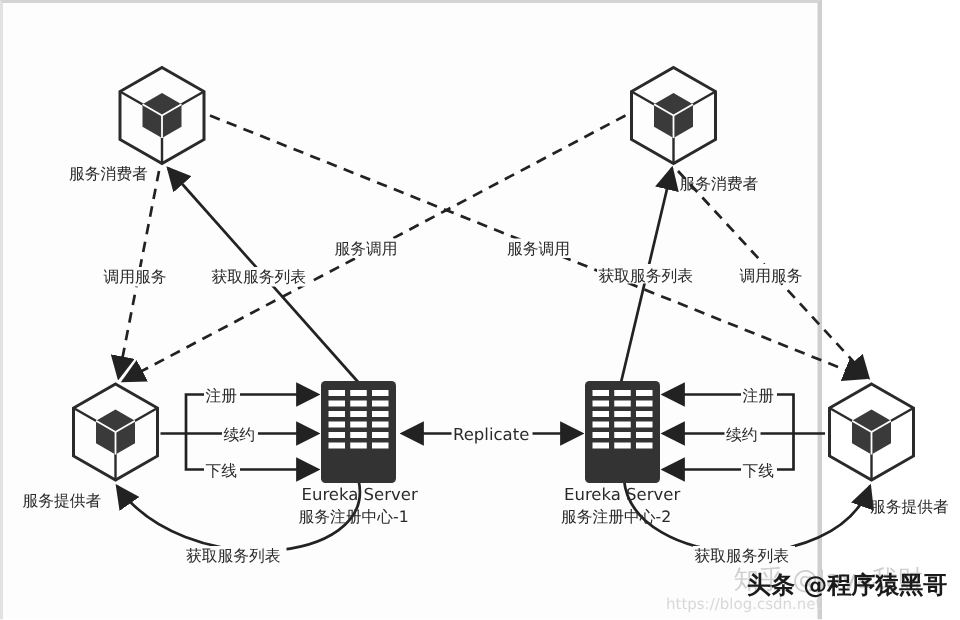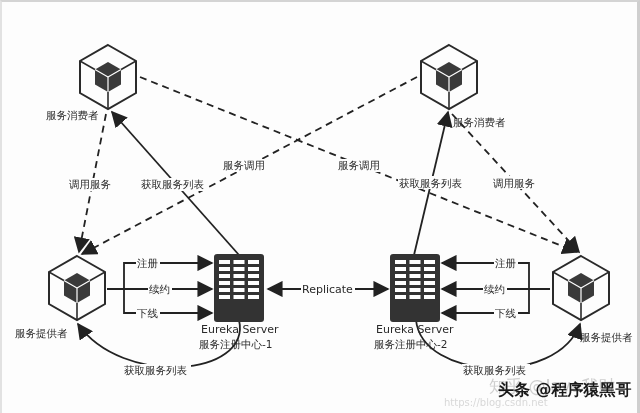--- a/index.html
+++ b/index.html
@@ -1,17 +1,17 @@
 <!DOCTYPE html>
 <html><head>
 <meta charset="utf-8">
 <style>
   html, body { margin: 0; padding: 0; background: #ffffff; }
   body { width: 640px; height: 413px; overflow: hidden; position: relative; font-family: "DejaVu Sans", sans-serif; }
-  #frame { position: absolute; left: 0; top: 0; width: 640px; height: 413px; box-sizing: border-box;
+  #frame { position: absolute; left: 0; top: 0; width: 548px; height: 413px; box-sizing: border-box;
            border-top: 2px solid #d4d4d4; border-left: 2px solid #e2e2e2; border-right: 3px solid #cfcfcf; background: #fdfdfd; }
   svg { position: absolute; left: 0; top: 0; }
   .lbl { font-family: "DejaVu Sans", sans-serif; font-size: 10.5px; fill: #2a2a2a; }
   .lbl-en { font-family: "DejaVu Sans", sans-serif; font-size: 11px; fill: #2a2a2a; }
   .bg-pad { fill: #fdfdfd; }
   .wm-faint { font-size: 17px; fill: #cfcfcf; font-family: "DejaVu Sans", sans-serif; }
   .wm-faint-url { font-size: 10px; fill: #d8d8d8; font-family: "DejaVu Sans", sans-serif; }
   .wm-main { font-size: 16px; fill: #1a1a1a; font-family: "DejaVu Sans", sans-serif; font-weight: bold; }
 </style>
 </head>

